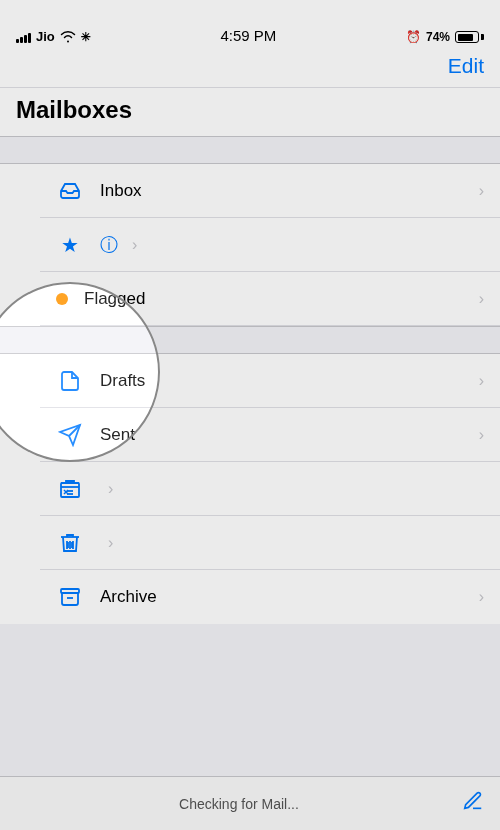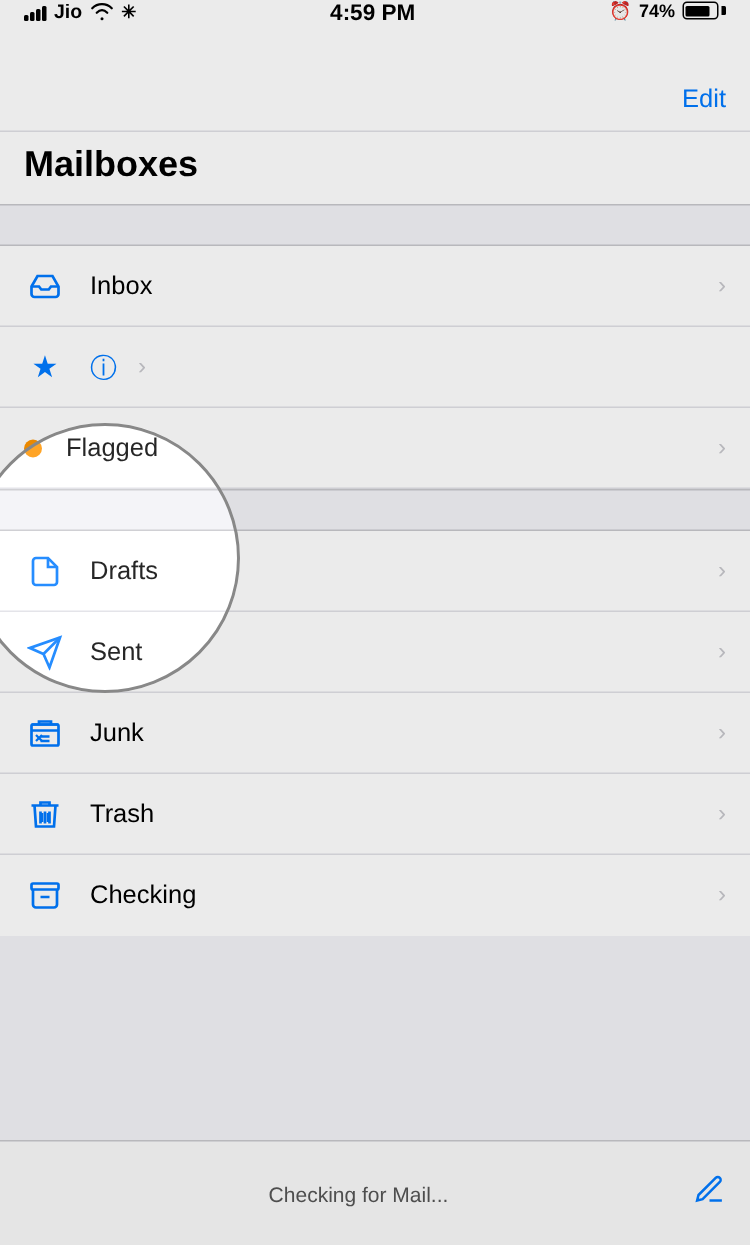--- a/index.html
+++ b/index.html
@@ -10,34 +10,34 @@
       background: #f2f2f7;
       overflow: hidden;
       position: relative;
     }
 
     
     .status-bar {
       height: 44px;
       background: #fff;
       display: flex;
-      align-items: flex-start;
+      align-items: flex-end;
       justify-content: space-between;
       padding: 0 16px;
       font-size: 13px;
       font-weight: 600;
     }
     .status-left {
       display: flex;
       align-items: center;
       gap: 5px;
     }
     .status-center {
       font-size: 15px;
-      font-weight: 700;
+      font-weight: 400;
     }
     .status-right {
       display: flex;
       align-items: center;
       gap: 5px;
       font-size: 12px;
     }
     .signal-bars {
       display: flex;
       align-items: flex-end;
@@ -82,21 +82,21 @@
       height: 44px;
       background: #fff;
       display: flex;
       align-items: center;
       justify-content: flex-end;
       padding: 0 16px;
       border-bottom: 1px solid #e0e0e5;
     }
     .nav-edit-btn {
       color: #007aff;
-      font-size: 17px;
+      font-size: 21px;
       background: none;
       border: none;
       cursor: pointer;
     }
 
     
     .large-title-area {
       background: #fff;
       padding: 8px 16px 12px 16px;
     }
@@ -110,20 +110,21 @@
     .section-header {
       height: 28px;
       background: #f2f2f7;
       border-top: 1px solid #c8c8cd;
       border-bottom: 1px solid #c8c8cd;
     }
 
     
     .mail-list {
       background: #fff;
+      padding-left: 40px;
     }
     .list-item {
       display: flex;
       align-items: center;
       height: 54px;
       padding: 0 16px;
       border-bottom: 1px solid #e0e0e5;
       position: relative;
       cursor: pointer;
     }
@@ -177,21 +178,21 @@
       box-shadow: 0 0 0 3000px rgba(0,0,0,0.08);
       overflow: hidden;
     }
 
     
     .bottom-bar {
       position: absolute;
       bottom: 0;
       left: 0;
       right: 0;
-      height: 70px;
+      height: 54px;
       background: #f9f9f9;
       border-top: 1px solid #c8c8cd;
       display: flex;
       align-items: center;
       justify-content: center;
       padding: 0 16px;
     }
     .bottom-status-text {
       font-size: 14px;
       color: #555;
@@ -326,50 +327,48 @@
         <path d="M8 6V4h8v2"></path>
         <line x1="3" y1="10" x2="21" y2="10"></line>
         <line x1="9" y1="14" x2="15" y2="14"></line>
         <line x1="9" y1="17" x2="15" y2="17"></line>
         <line x1="3" y1="6" x2="21" y2="6"></line>
 
         <line x1="6" y1="13" x2="10" y2="17" stroke="#007aff" stroke-width="1.5"></line>
         <line x1="10" y1="13" x2="6" y2="17" stroke="#007aff" stroke-width="1.5"></line>
       </svg>
     </div>
-    <span class="item-label">Junk</span>
     <span class="item-chevron">›</span>
   </div>
 
   <div class="list-item">
     <div class="item-icon">
       <svg class="icon-svg" viewBox="0 0 24 24" fill="none" stroke="#007aff" stroke-width="1.8">
         <polyline points="3 6 5 6 21 6"></polyline>
         <path d="M19 6l-1 14H6L5 6"></path>
         <path d="M10 11v6M14 11v6"></path>
         <path d="M9 6V4h6v2"></path>
 
         <line x1="9" y1="10" x2="9" y2="18"></line>
         <line x1="12" y1="10" x2="12" y2="18"></line>
         <line x1="15" y1="10" x2="15" y2="18"></line>
       </svg>
     </div>
-    <span class="item-label">Trash</span>
     <span class="item-chevron">›</span>
   </div>
 
   <div class="list-item">
     <div class="item-icon">
       <svg class="icon-svg" viewBox="0 0 24 24" fill="none" stroke="#007aff" stroke-width="1.8">
         <rect x="3" y="4" width="18" height="4" rx="1"></rect>
         <path d="M4 8v10a2 2 0 0 0 2 2h12a2 2 0 0 0 2-2V8"></path>
         <line x1="9" y1="13" x2="15" y2="13"></line>
       </svg>
     </div>
-    <span class="item-label">Checking</span>
+    <span class="item-label">Archive</span>
     <span class="item-chevron">›</span>
   </div>
 
 </div>
 
 <div style="background:#f2f2f7; flex:1; height: calc(830px - 44px - 44px - 62px - 28px - 162px - 28px - 270px - 54px);"></div>
 
 <div class="bottom-bar">
   <span class="bottom-status-text">Checking for Mail...</span>
   <span class="compose-icon">

